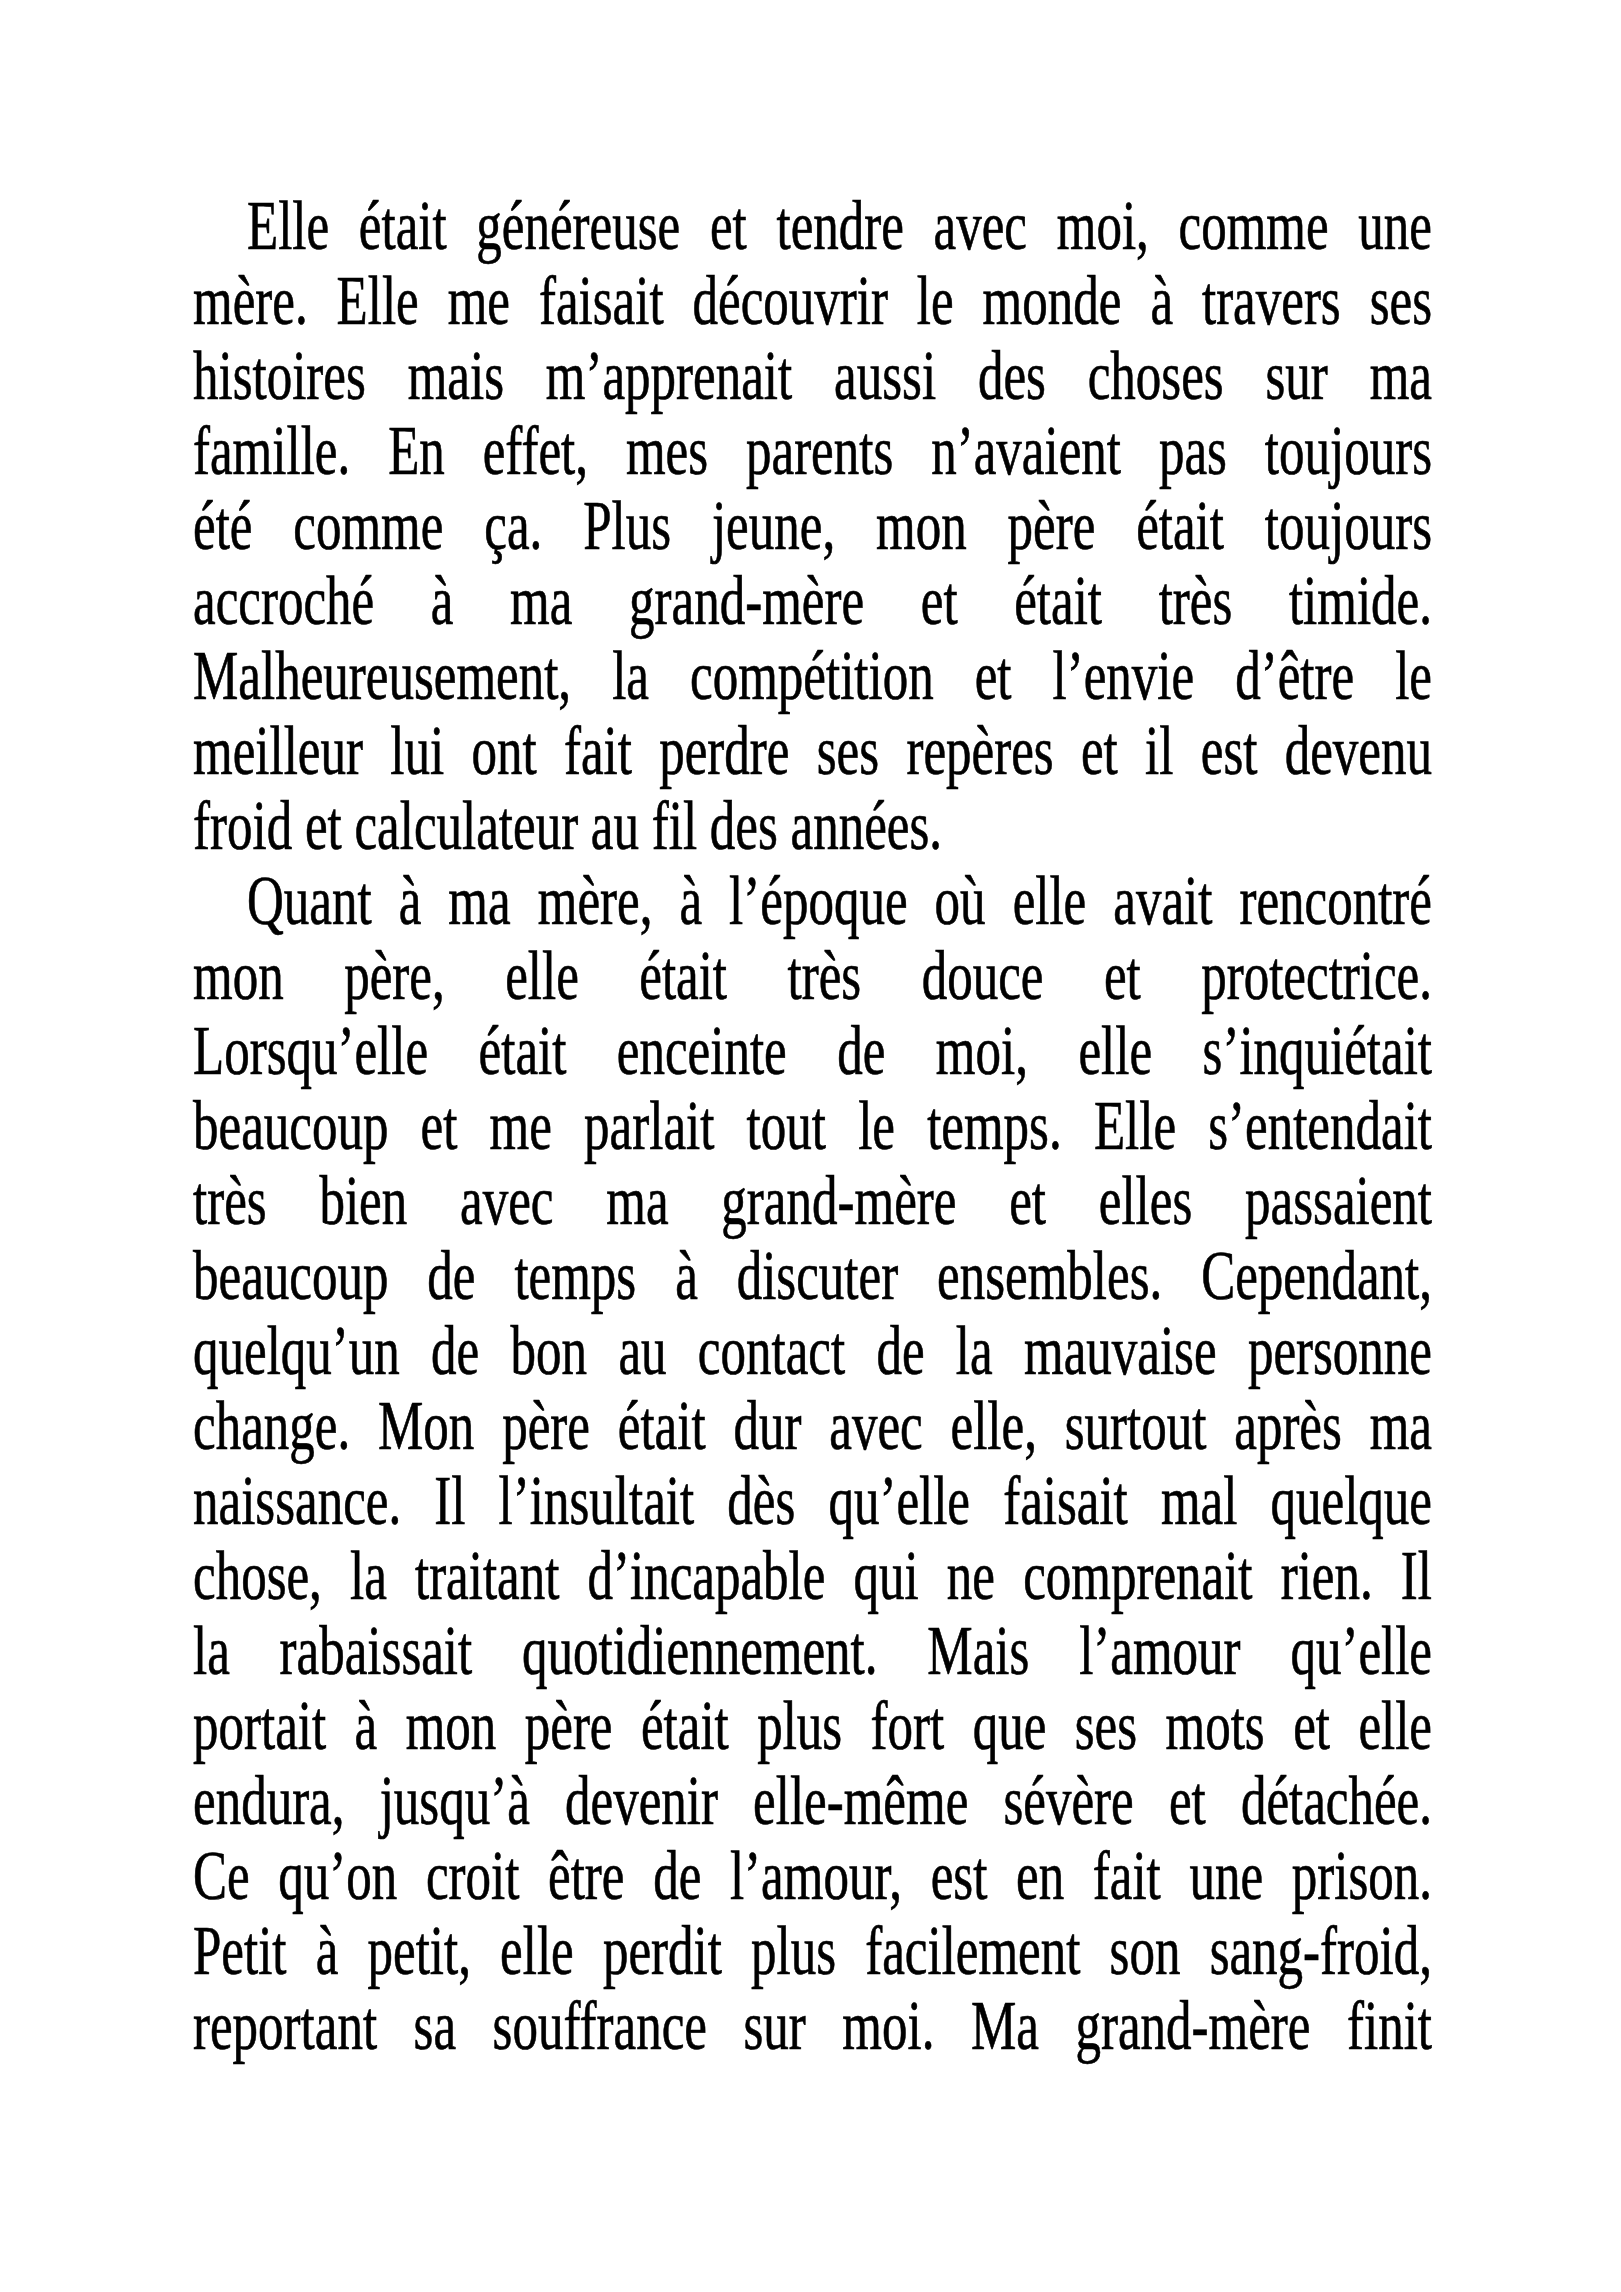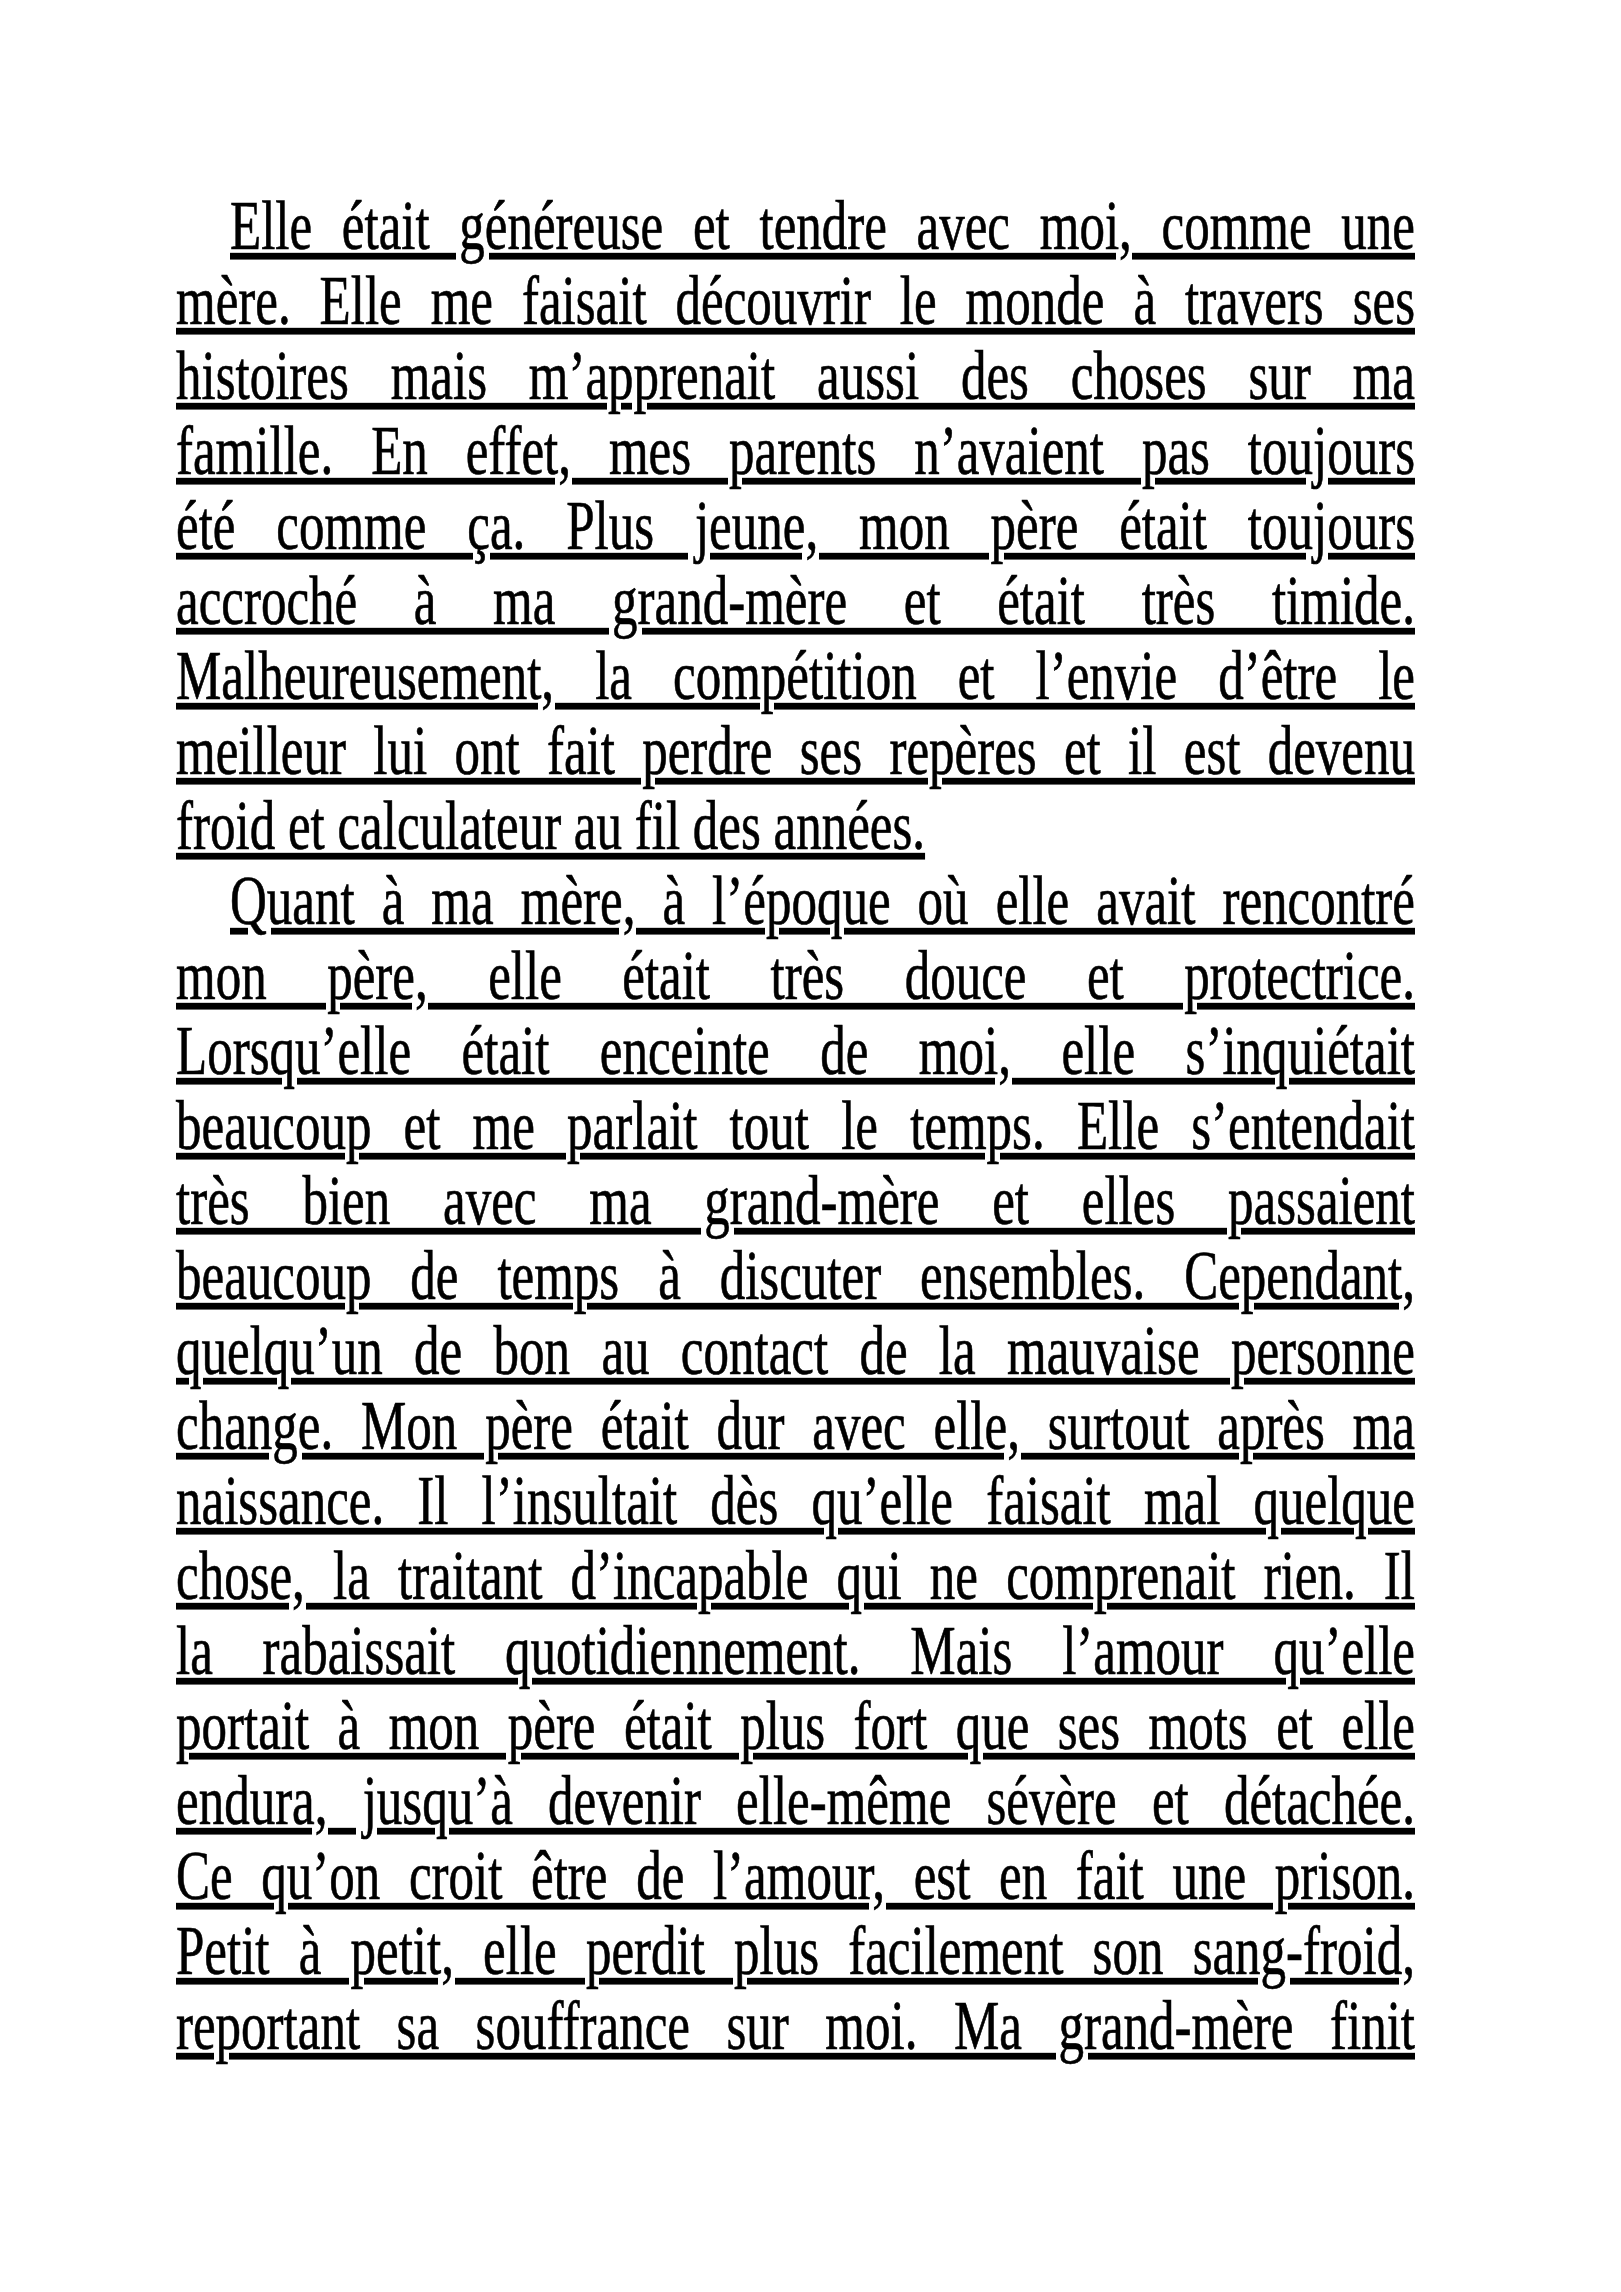--- a/index.html
+++ b/index.html
@@ -9,28 +9,27 @@
   }
   .page {
     position: relative;
     width: 1621px;
     height: 2293px;
     background: #ffffff;
     overflow: hidden;
   }
   .text-block {
     position: absolute;
-    left: 176px;
+    left: 193px;
     top: 189px;
     width: 1239px;
     color: #000000;
     font-family: "Liberation Serif", "DejaVu Serif", serif;
     font-size: 51px;
     font-weight: normal;
-    text-decoration: underline;
     -webkit-text-stroke: 0.5px #000000;
   }
   .ln {
     height: 75px;
     line-height: 75px;
     text-align: justify;
     text-align-last: justify;
     white-space: normal;
     transform: scaleY(1.35);
     transform-origin: 50% 50%;

